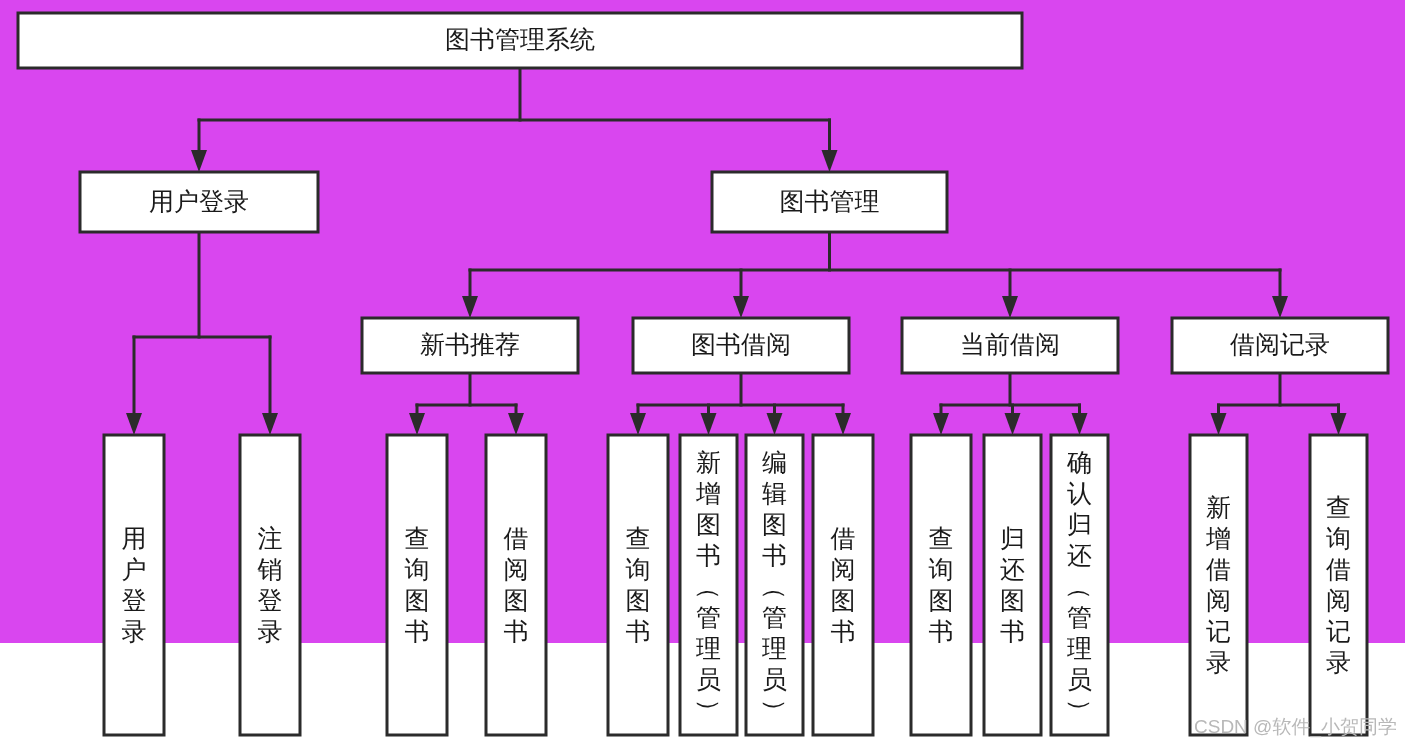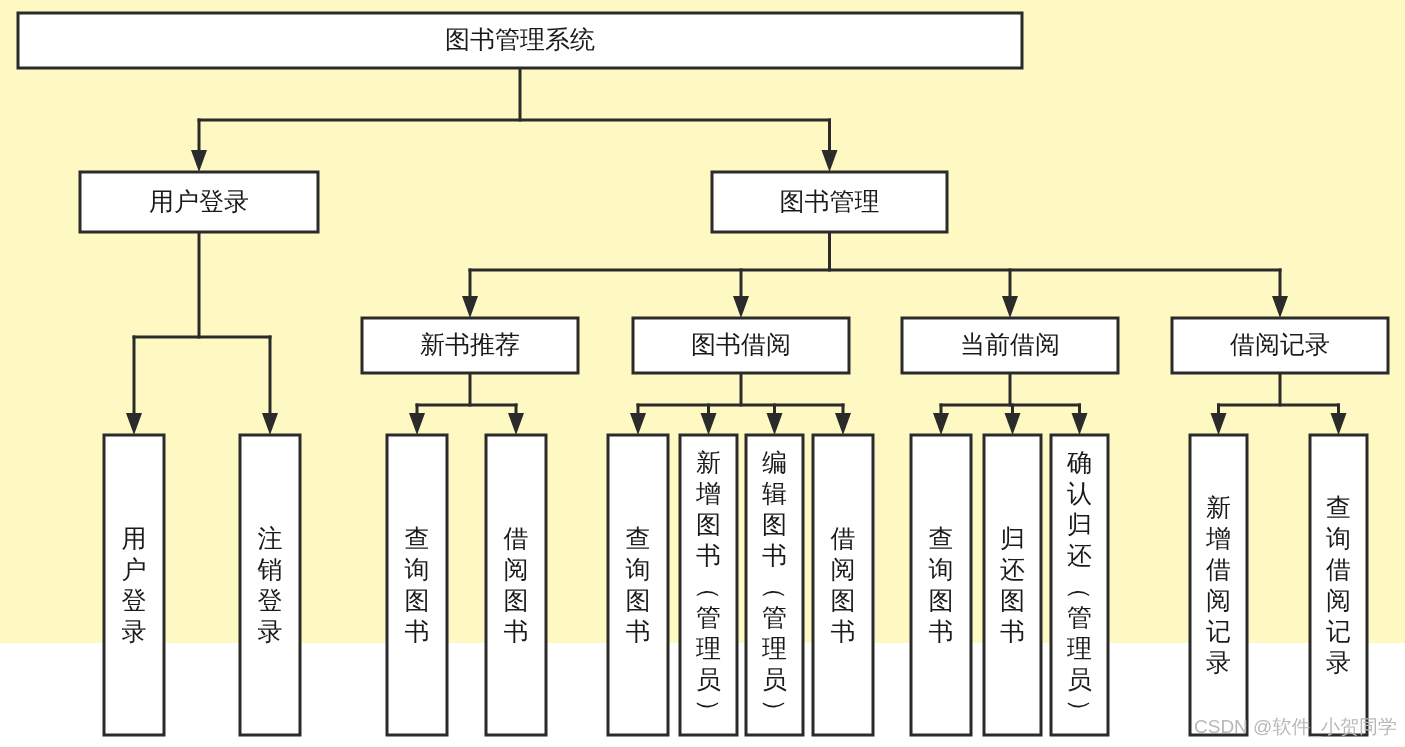--- a/index.html
+++ b/index.html
@@ -10,21 +10,21 @@
   body {
     width: 1405px;
     height: 747px;
     font-family: "Liberation Sans", "DejaVu Sans", sans-serif;
     overflow: hidden;
   }
   #diagram-root {
     position: relative;
     width: 1405px;
     height: 643px;
-    background: #fef9c3;
+    background: #d946ef;
   }
   svg.diagram-canvas {
     position: absolute;
     left: 0;
     top: 0;
     width: 1405px;
     height: 747px;
   }
   .node-box {
     fill: #ffffff;

